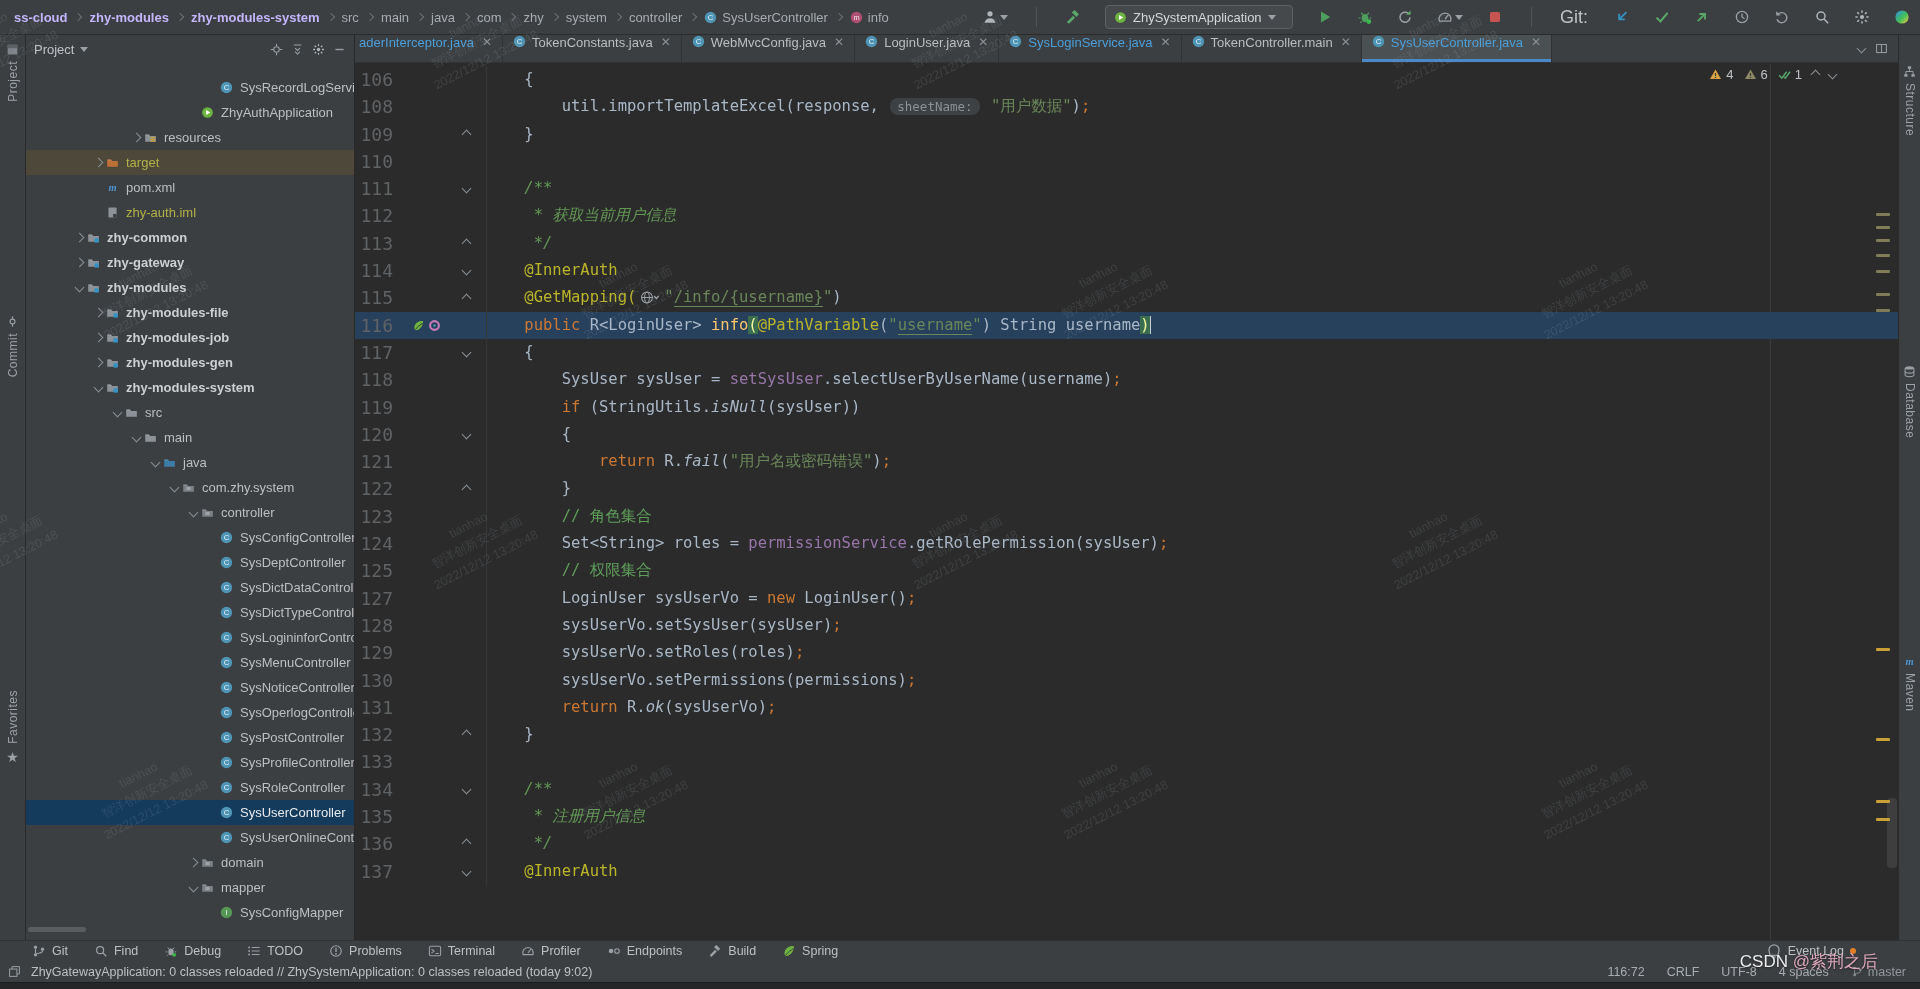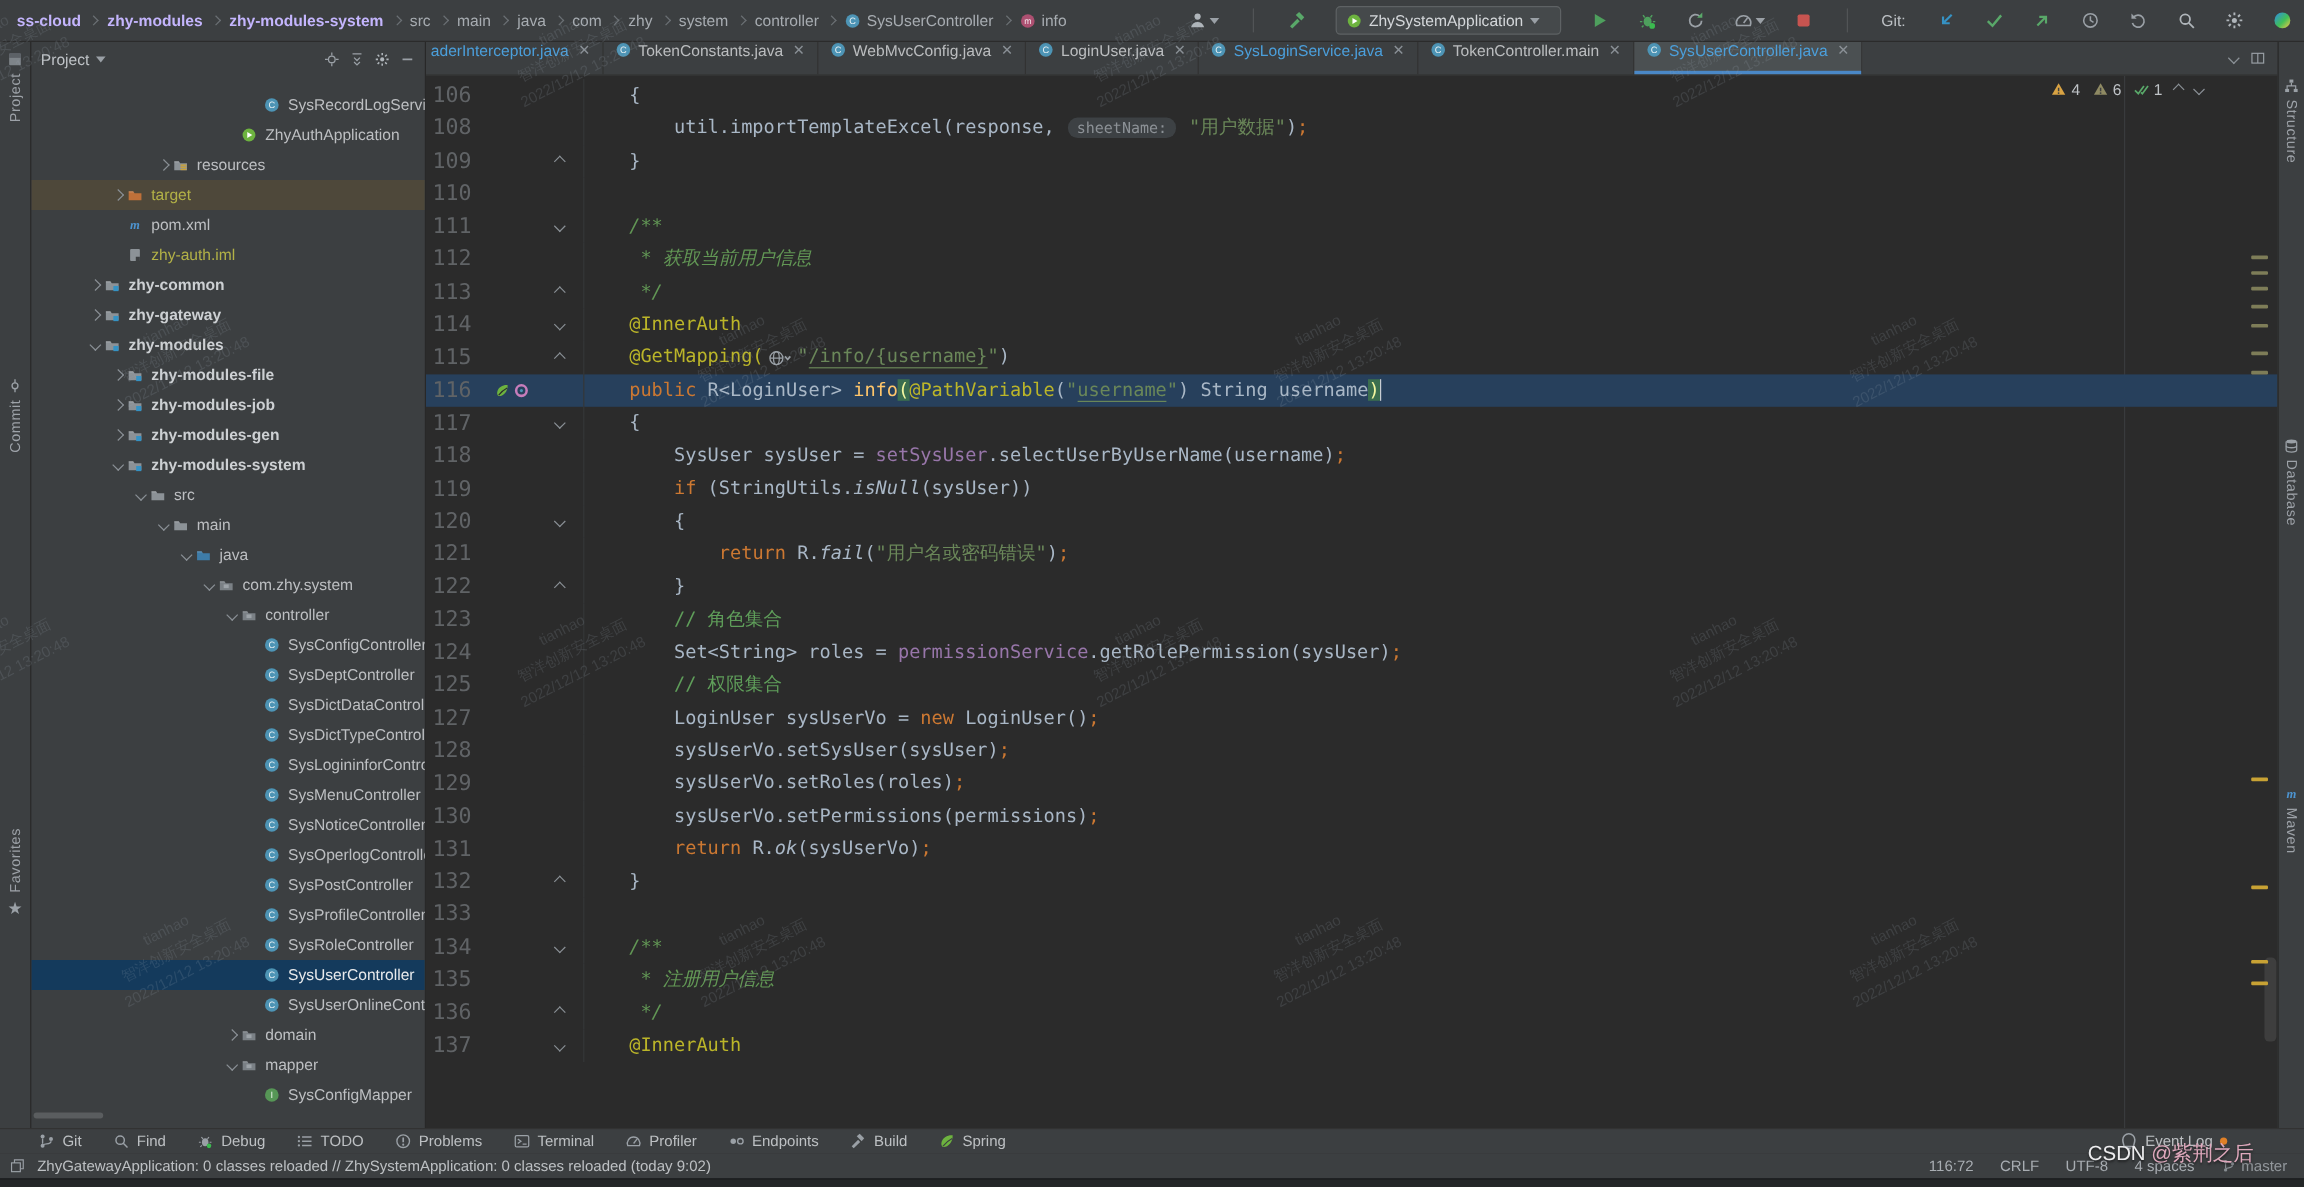--- a/index.html
+++ b/index.html
@@ -16,21 +16,21 @@
   .csep { width:6px; height:6px; border-right:1.4px solid #6B7074; border-bottom:1.4px solid #6B7074;
     transform:rotate(-45deg); margin:0 4px; flex:none;}
   #topright { display:flex; align-items:center; gap:24px; flex:none; }
   .tbtn { display:flex; align-items:center; gap:2px; cursor:default;}
   .vdiv { width:1px; height:20px; background:#515456; margin:0 4px;}
   #runcombo { display:flex; align-items:center; gap:6px; background:#45494B; border:1px solid #5E6264;
     border-radius:4px; height:24px; padding:0 8px; min-width:188px;}
   #runcombo .lbl { color:#D4D7DA; font-size:13px; }
   .caret { width:0;height:0;border-left:4px solid transparent;border-right:4px solid transparent;
     border-top:5px solid #9AA0A6; display:inline-block;}
-  #gitlabel { color:#BDC1C5; font-size:13px; margin-right:2px;}
+  #gitlabel { color:#BDC1C5; font-size:18px; margin-right:2px;}
 
   
   .ic { display:inline-block; width:16px; height:16px; vertical-align:middle; flex:none;}
   .ic svg { width:100%; height:100%; display:block;}
   .ic.small { width:13px; height:13px;}
   .chev{display:inline-block;width:7px;height:7px;border-right:1.6px solid #8A9096;border-bottom:1.6px solid #8A9096;}
   .chev.d{transform:rotate(45deg);} .chev.u{transform:rotate(-135deg);} .chev.r{transform:rotate(-45deg);}
 
   
   #lstripe { position:absolute; left:0; top:35px; width:26px; height:905px; background:#3C3F41;

